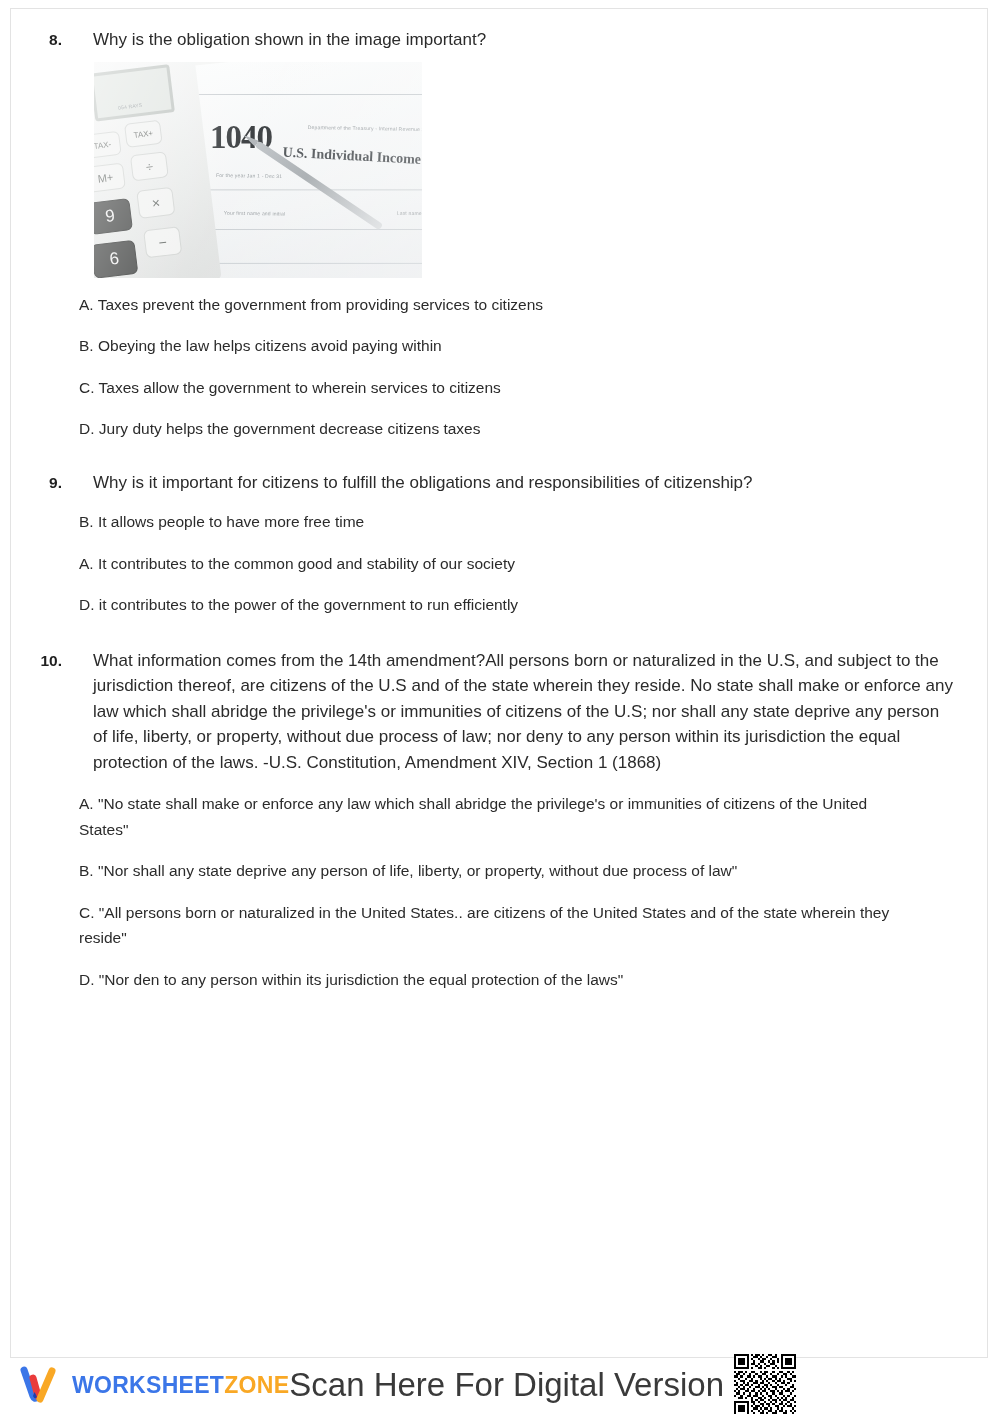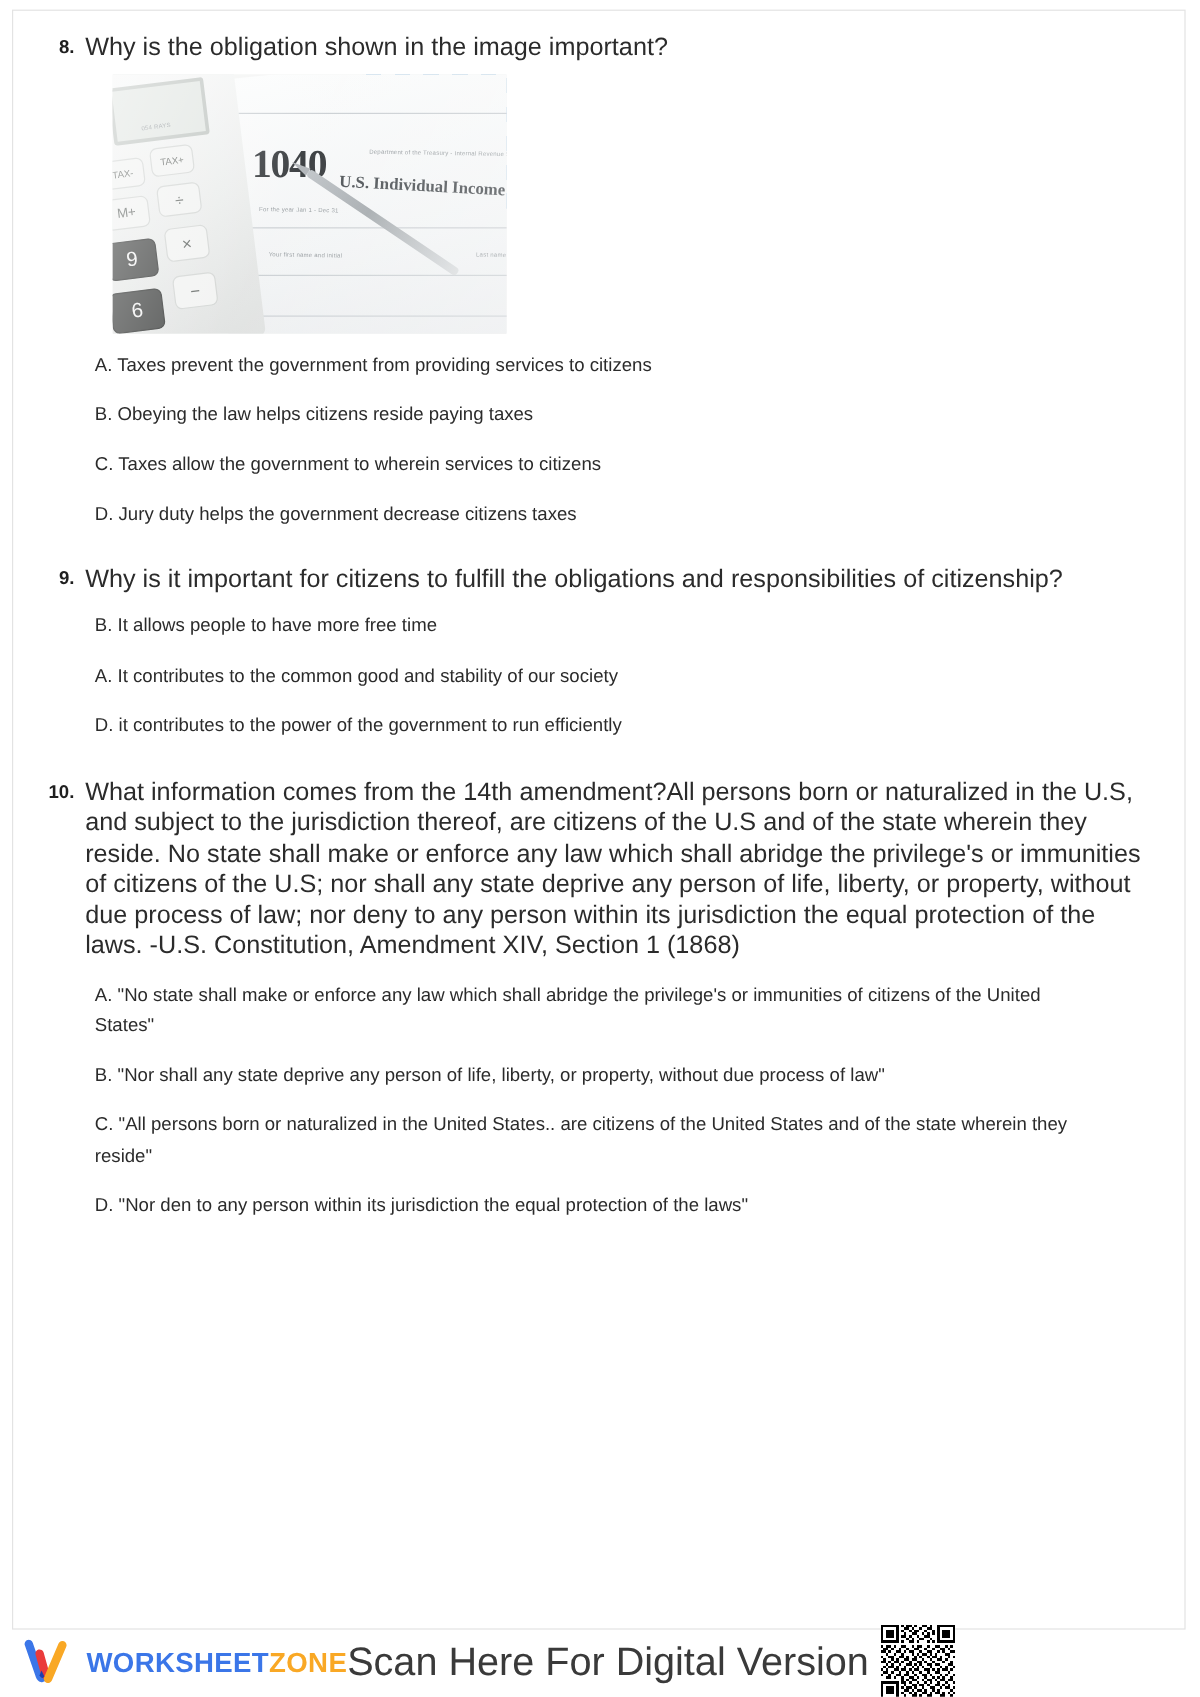--- a/index.html
+++ b/index.html
@@ -52,25 +52,26 @@
     min-width: 34px;
     text-align: right;
     font-weight: bold;
     font-size: 15.5px;
     line-height: 25px;
     padding-right: 9px;
     box-sizing: border-box;
     color: #1f1f1f;
   }
   .q-text {
-    font-size: 21px;
+    font-size: 17px;
     line-height: 25.5px;
     color: #2b2b2b;
     flex: 1;
     padding-right: 4px;
+    margin-left: 22px;
   }
 
   
   .figure-wrap {
     margin: 9px 0 2px 57px;
   }
   .tax-photo {
     position: relative;
     width: 328px;
     height: 216px;
@@ -320,21 +321,21 @@
             <div class="form-micro" style="left:46px; top:46px; transform:rotate(0deg); font-size:5px;">054 RAYS</div>
           </div>
 
           <div class="photo-pen"></div>
           <div class="photo-haze"></div>
         </div>
       </div>
 
       <div class="options">
         <div class="option">A. Taxes prevent the government from providing services to citizens</div>
-        <div class="option">B. Obeying the law helps citizens reside paying taxes</div>
+        <div class="option">B. Obeying the law helps citizens avoid paying within</div>
         <div class="option">C. Taxes allow the government to wherein services to citizens</div>
         <div class="option">D. Jury duty helps the government decrease citizens taxes</div>
       </div>
     </div>
 
     <div class="question-block" style="margin-top:28px;">
       <div class="q-row">
         <div class="q-number">9.</div>
         <div class="q-text">Why is it important for citizens to fulfill the obligations and responsibilities of citizenship?</div>
       </div>

